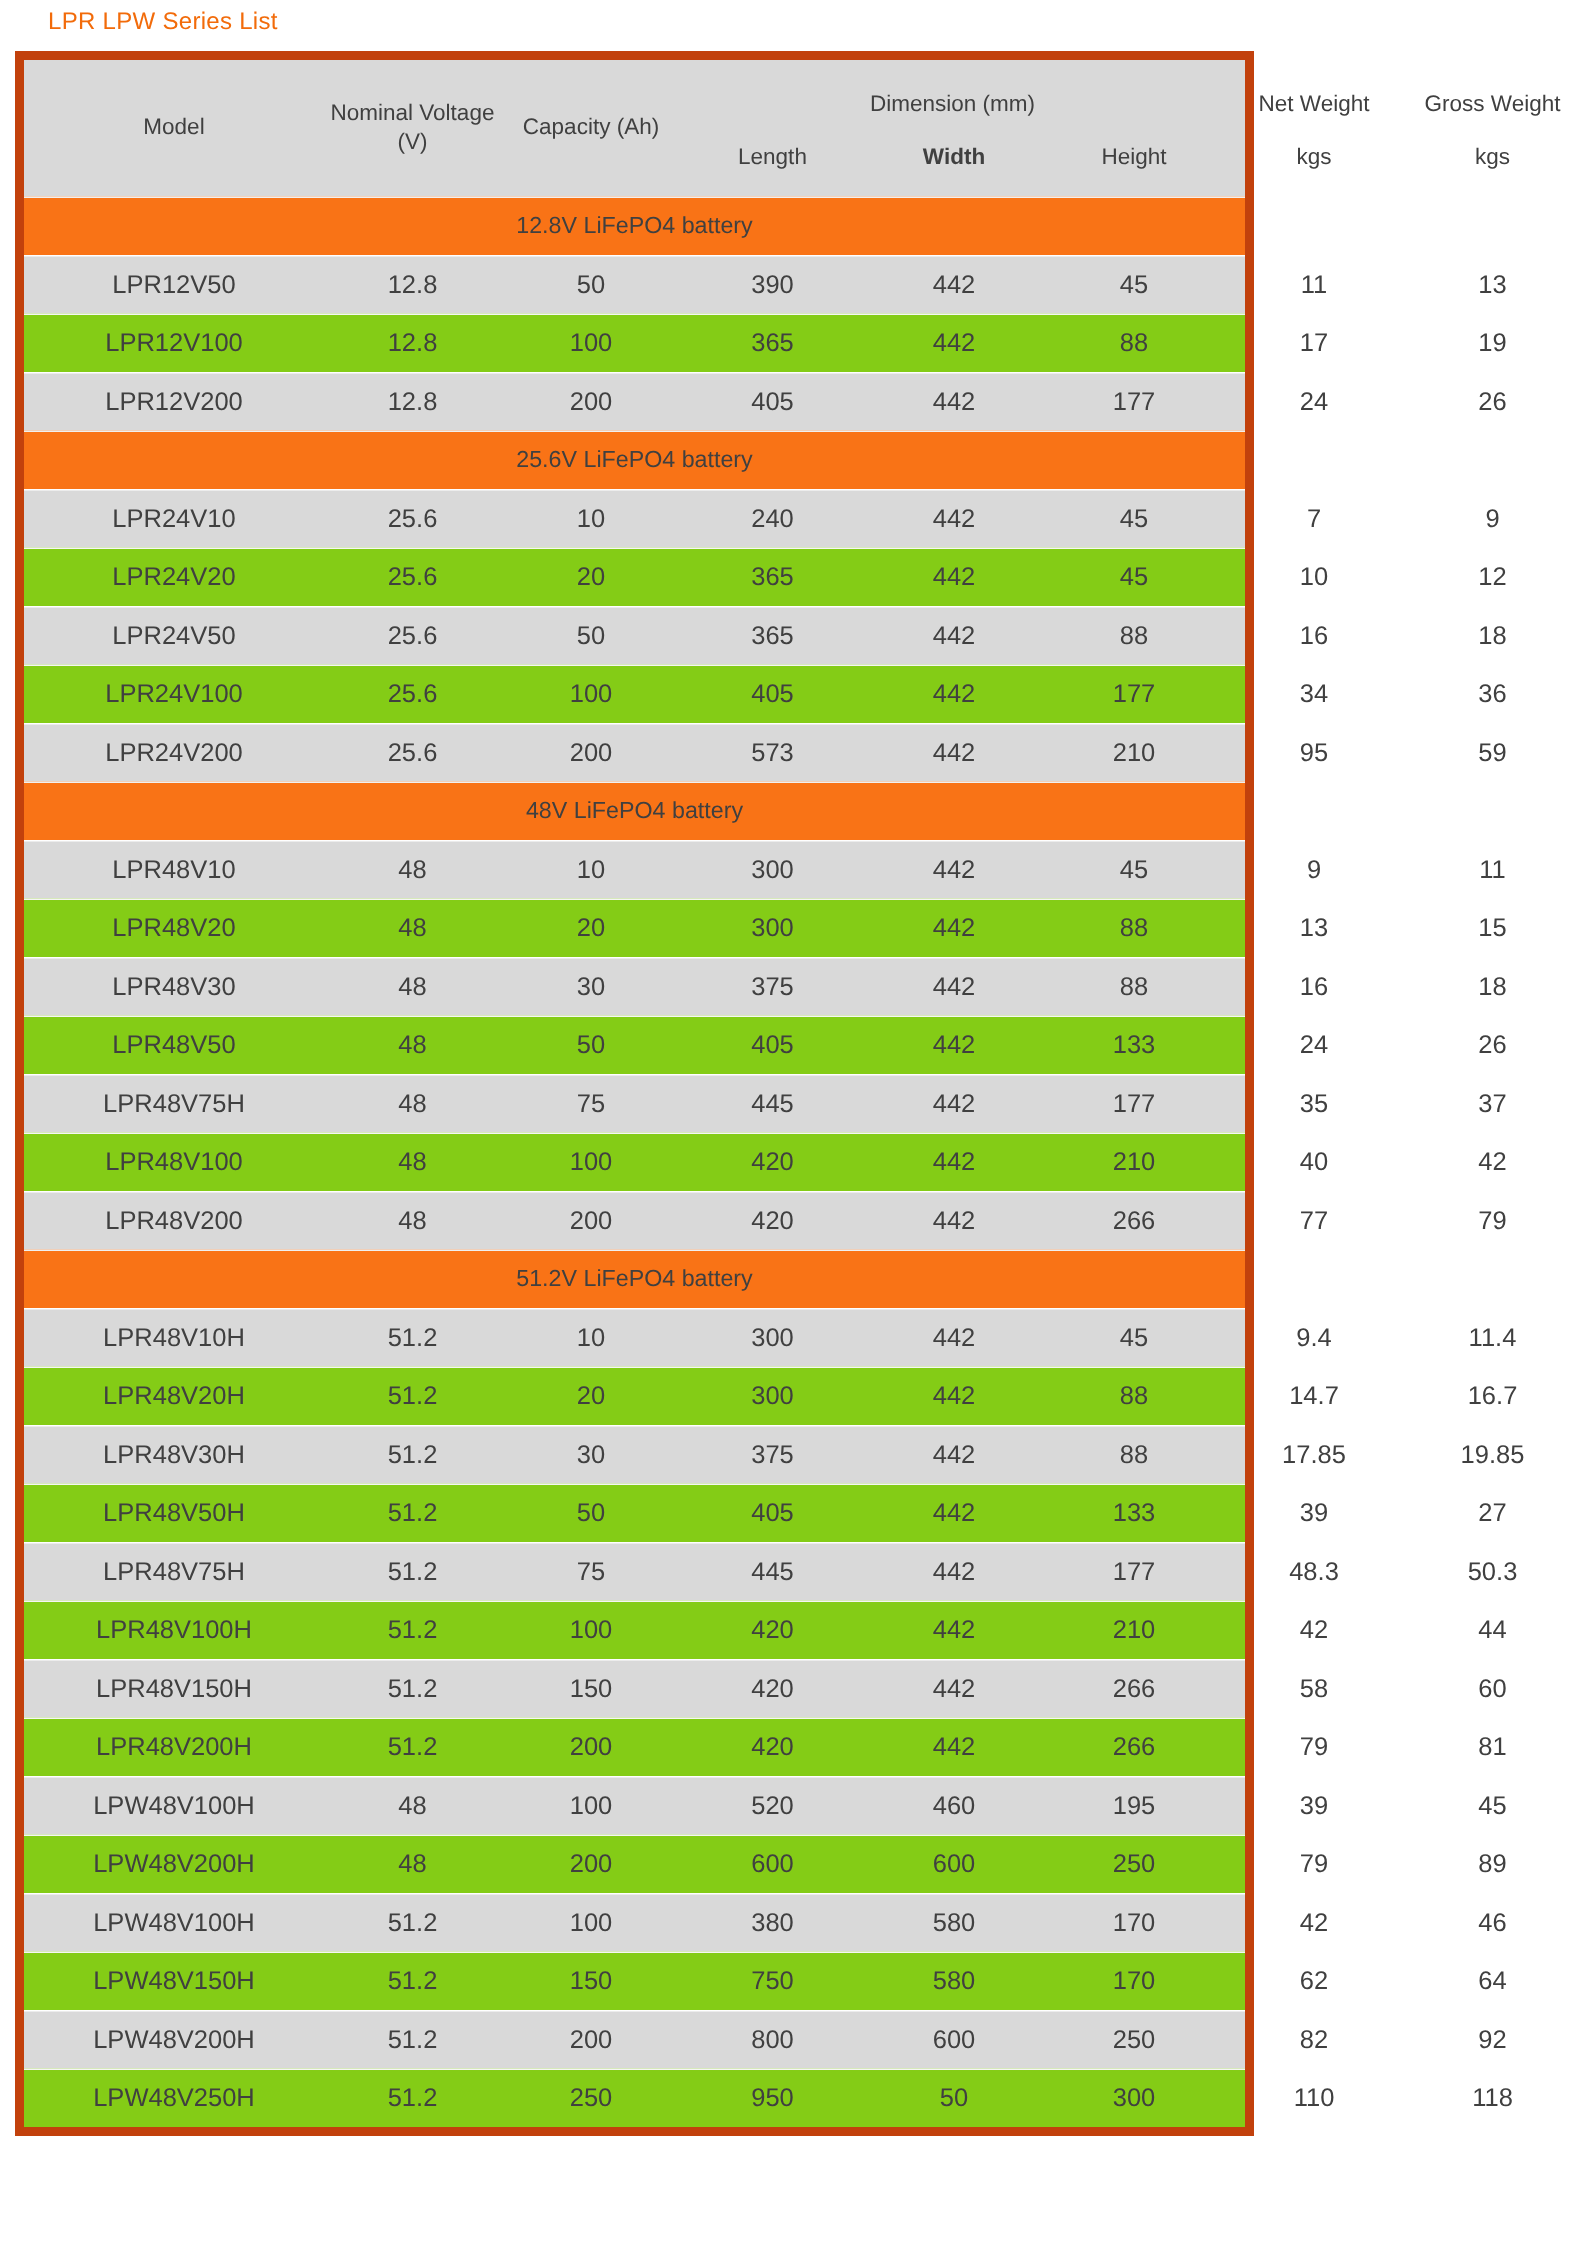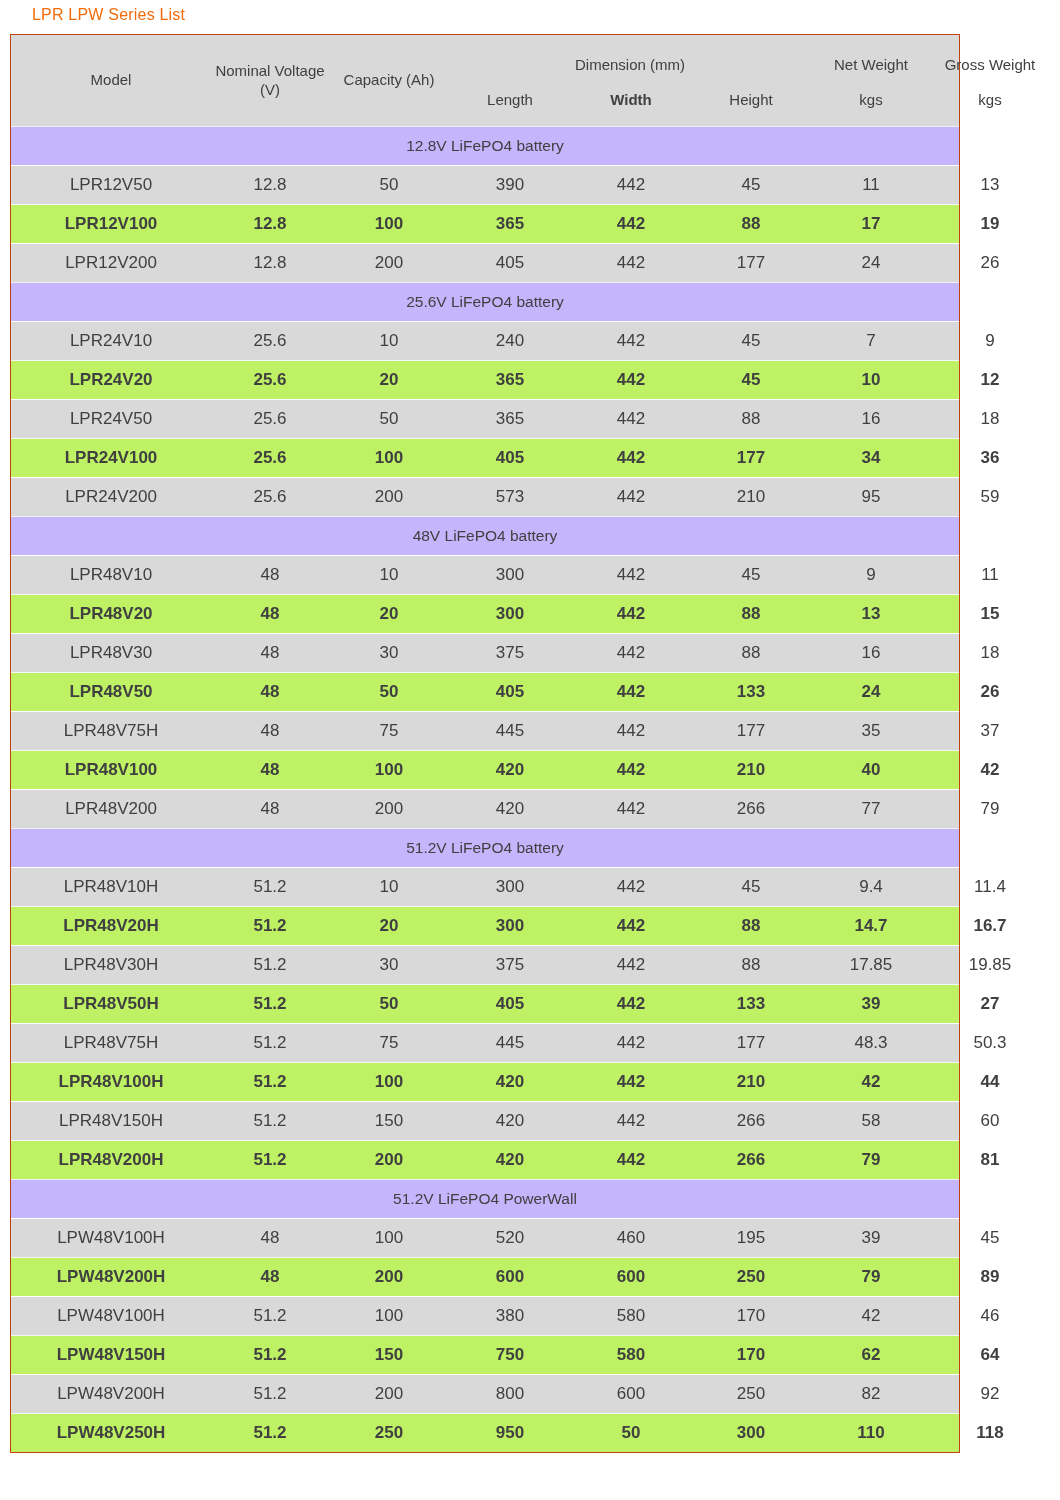--- a/index.html
+++ b/index.html
@@ -17,22 +17,22 @@
   }
   .page{ padding:6px 12px 10px 10px; }
   .title{
     margin:0 0 10px 22px;
     font-size:16px;
     font-weight:normal;
     color:var(--orange);
     letter-spacing:0.2px;
   }
   .table{
-    width:950px;
-    border:1px solid #c2410c;
+    width:826px;
+    border:6px solid #c2410c;
   }
   
   .thead{
     display:grid;
     grid-template-columns:var(--col-template);
     grid-template-rows:46px 45px;
     background:var(--gray);
     font-size:15px;
     color:var(--text);
   }
@@ -55,35 +55,35 @@
   .th-height{ grid-column:6; grid-row:2; align-items:flex-start; padding-top:10px; }
   .th-kgs-net  { grid-column:7; grid-row:2; align-items:flex-start; padding-top:10px; }
   .th-kgs-gross{ grid-column:8; grid-row:2; align-items:flex-start; padding-top:10px; }
   
   .tbody{ background:#ffffff; }
   .section-row{
     height:39px;
     display:flex;
     align-items:center;
     justify-content:center;
-    background:#c4b5fd;
+    background:#f97316;
     border-top:1px solid #f0f0f0;
     font-size:15.5px;
     color:var(--text);
   }
   .data-row{
     display:grid;
     grid-template-columns:var(--col-template);
     height:39px;
     align-items:center;
     font-size:17px;
     border-top:1px solid #f5f5f5;
   }
   .data-row.shaded{ background:var(--gray); border-top:1px solid #ffffff; }
-  .data-row.plain { background:#bef264;font-weight:bold; }
+  .data-row.plain { background:#84cc16; }
   .cell{
     text-align:center;
     padding:0 4px;
     white-space:nowrap;
     overflow:hidden;
   }
   
   .note{
     margin:12px 0 0 38px;
     font-size:17px;
@@ -343,21 +343,20 @@
         <div class="data-row plain">
           <div class="cell">LPR48V200H</div>
           <div class="cell">51.2</div>
           <div class="cell">200</div>
           <div class="cell">420</div>
           <div class="cell">442</div>
           <div class="cell">266</div>
           <div class="cell">79</div>
           <div class="cell">81</div>
         </div>
-        <div class="section-row">51.2V LiFePO4 PowerWall</div>
         <div class="data-row shaded">
           <div class="cell">LPW48V100H</div>
           <div class="cell">48</div>
           <div class="cell">100</div>
           <div class="cell">520</div>
           <div class="cell">460</div>
           <div class="cell">195</div>
           <div class="cell">39</div>
           <div class="cell">45</div>
         </div>

